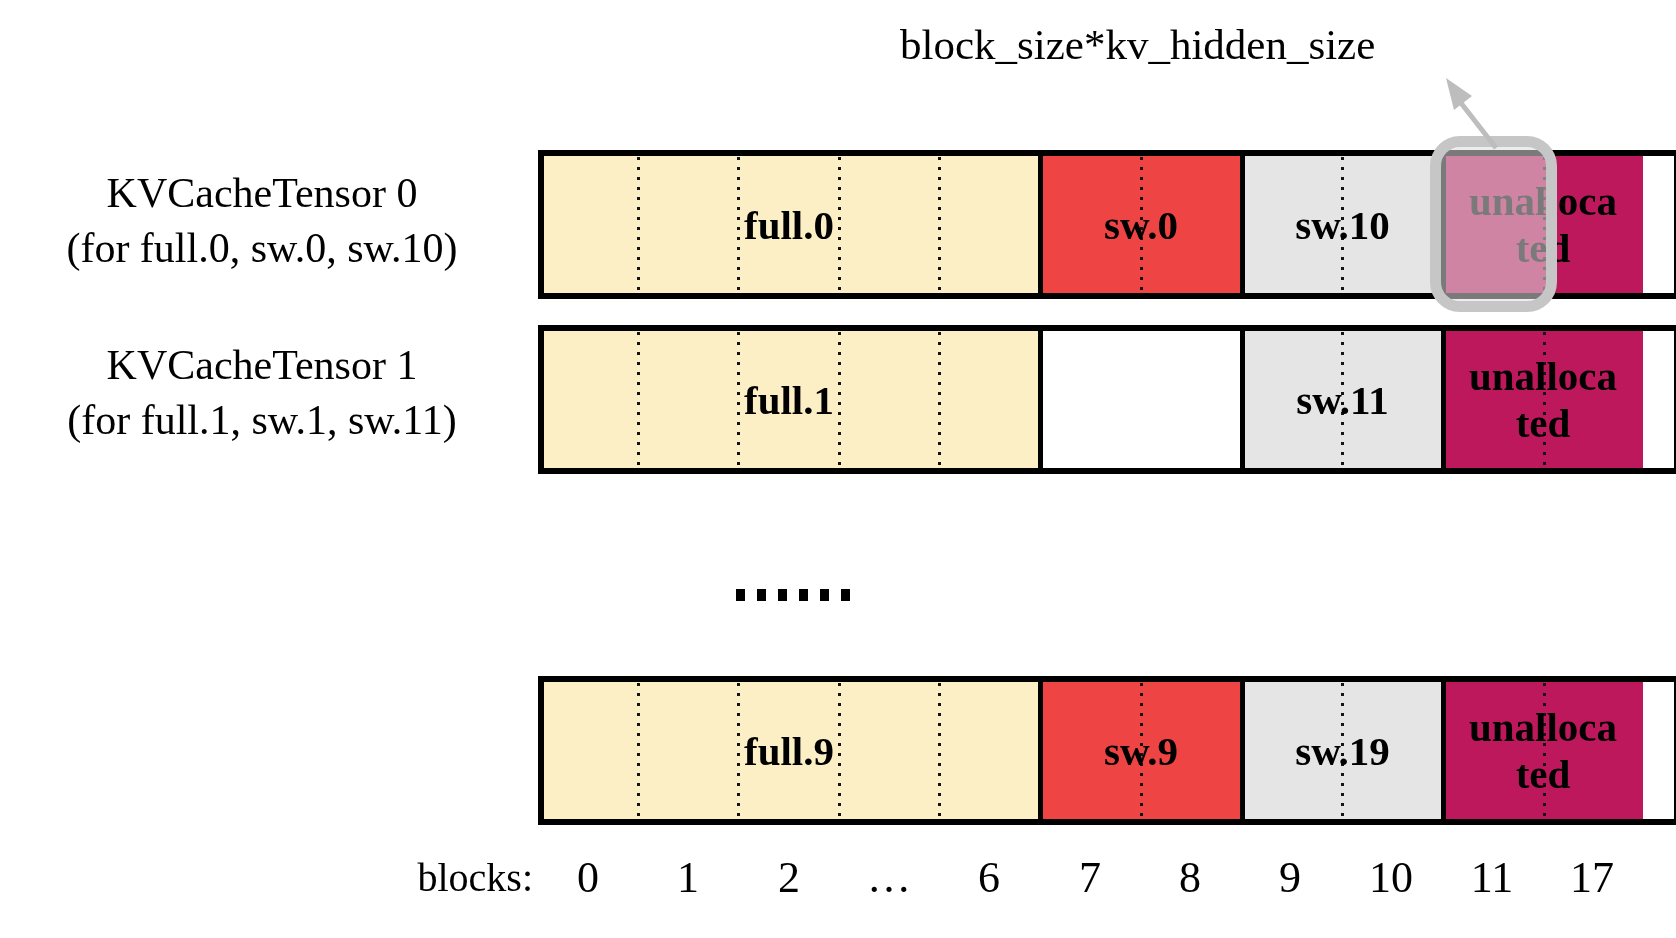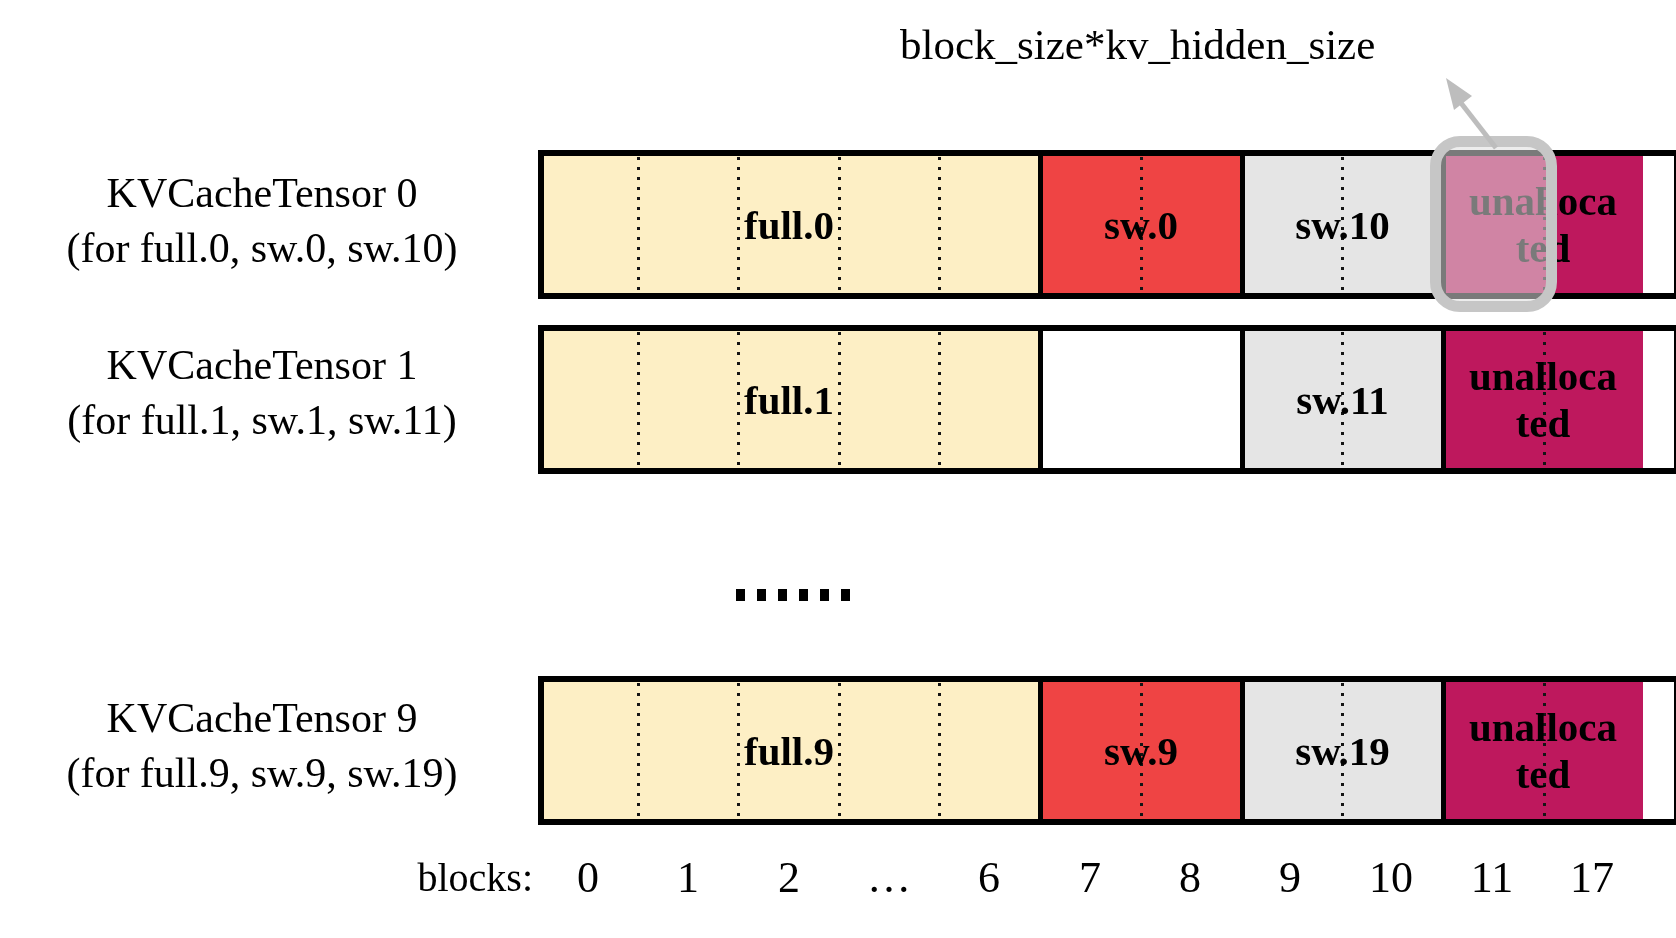--- a/index.html
+++ b/index.html
@@ -112,24 +112,20 @@
 
   <div class="mid-dots" aria-label="......">
     <i></i>
       <i></i>
       <i></i>
       <i></i>
       <i></i>
       <i></i>
   </div>
 
-  <div class="row-label" style="top:691px;">
-    <div>KVCacheTensor 9</div>
-    <div>(for full.9, sw.9, sw.19)</div>
-  </div>
   <div class="bar" style="top:676px;">
     <div class="seg seg-full">
       <div class="dotline" style="left:99px;"></div>
       <div class="dotline" style="left:199px;"></div>
       <div class="dotline" style="left:300px;"></div>
       <div class="dotline" style="left:400px;"></div>
       <div class="seg-label">full.9</div>
     </div>
     <div class="seg seg-sw">
       <div class="dotline" style="left:100px;"></div>

